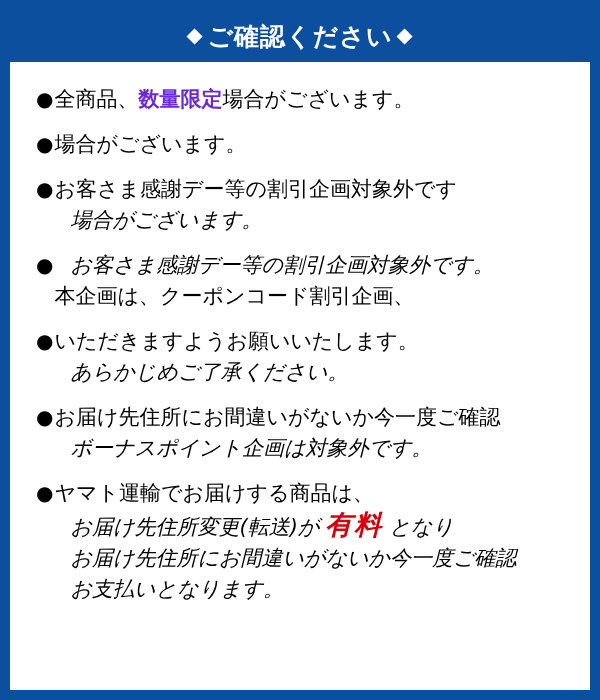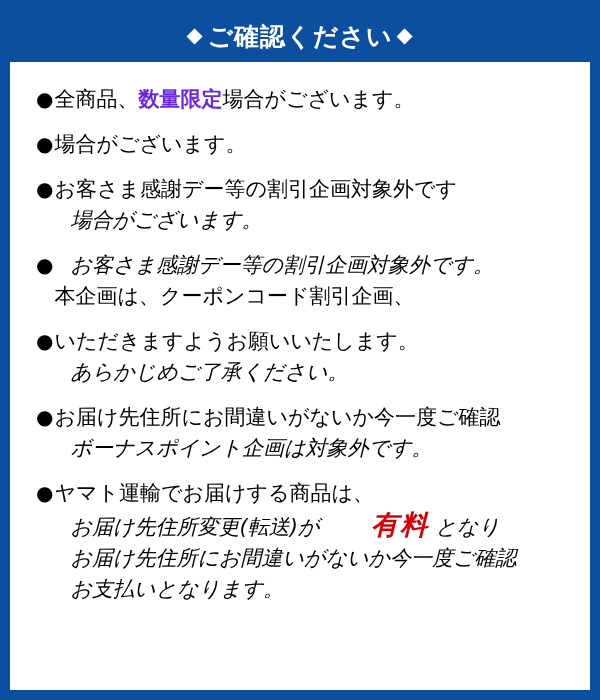--- a/index.html
+++ b/index.html
@@ -70,21 +70,20 @@
   .hl-red {
     color: #6d28d9;
     font-weight: bold;
   }
   .hl-big-red {
     color: #d4000a;
     font-weight: bold;
     font-size: 27px;
     letter-spacing: 2px;
     padding: 0 6px;
-    margin-left: 46px;
   }
 </style>
 </head>
 <body>
 
 <div class="notice-card">
 
   <div class="notice-header">
     <span class="diamond">◆</span>
     <span>ご確認ください</span>

